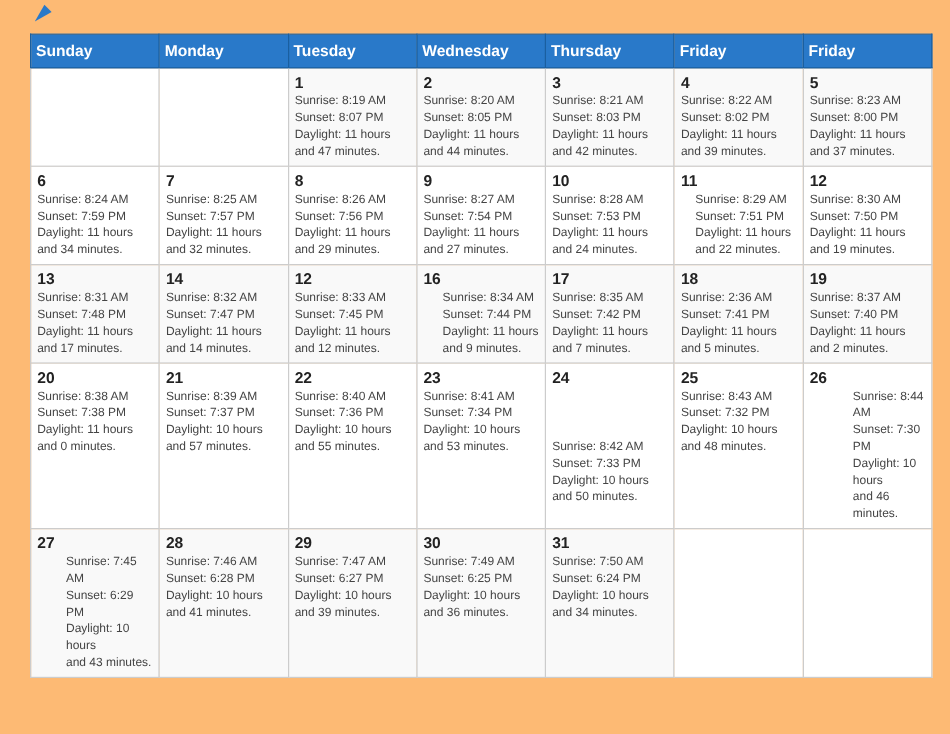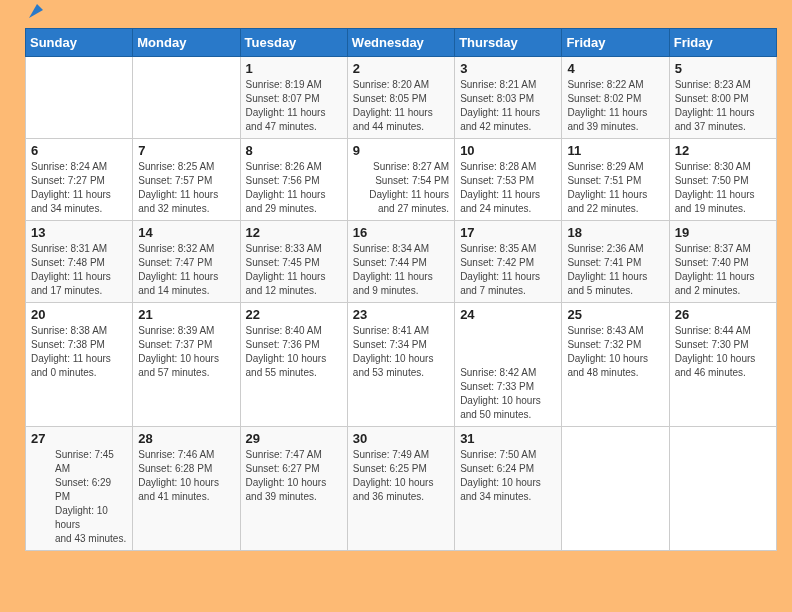--- a/index.html
+++ b/index.html
@@ -177,55 +177,55 @@
             <div class="day-detail" style="white-space: pre-line;">Sunrise: 8:23 AM
 Sunset: 8:00 PM
 Daylight: 11 hours
 and 37 minutes.</div>
           </td>
         </tr>
         <tr>
           <td>
             <span class="day-num">6</span>
             <div class="day-detail" style="white-space: pre-line;">Sunrise: 8:24 AM
-Sunset: 7:27 PM
+Sunset: 7:59 PM
 Daylight: 11 hours
 and 34 minutes.</div>
           </td>
           <td>
             <span class="day-num">7</span>
             <div class="day-detail" style="white-space: pre-line;">Sunrise: 8:25 AM
 Sunset: 7:57 PM
 Daylight: 11 hours
 and 32 minutes.</div>
           </td>
           <td>
             <span class="day-num">8</span>
             <div class="day-detail" style="white-space: pre-line;">Sunrise: 8:26 AM
 Sunset: 7:56 PM
 Daylight: 11 hours
 and 29 minutes.</div>
           </td>
           <td>
             <span class="day-num">9</span>
-            <div class="day-detail" style="white-space: pre-line; text-align: right;">Sunrise: 8:27 AM
+            <div class="day-detail" style="white-space: pre-line;">Sunrise: 8:27 AM
 Sunset: 7:54 PM
 Daylight: 11 hours
 and 27 minutes.</div>
           </td>
           <td>
             <span class="day-num">10</span>
             <div class="day-detail" style="white-space: pre-line;">Sunrise: 8:28 AM
 Sunset: 7:53 PM
 Daylight: 11 hours
 and 24 minutes.</div>
           </td>
           <td>
             <span class="day-num">11</span>
-            <div class="day-detail" style="white-space: pre-line;">Sunrise: 8:29 AM
+            <div class="day-detail" style="white-space: pre-line; margin-left: 12px;">Sunrise: 8:29 AM
 Sunset: 7:51 PM
 Daylight: 11 hours
 and 22 minutes.</div>
           </td>
           <td>
             <span class="day-num">12</span>
             <div class="day-detail" style="white-space: pre-line;">Sunrise: 8:30 AM
 Sunset: 7:50 PM
 Daylight: 11 hours
 and 19 minutes.</div>
@@ -248,21 +248,21 @@
           </td>
           <td>
             <span class="day-num">12</span>
             <div class="day-detail" style="white-space: pre-line;">Sunrise: 8:33 AM
 Sunset: 7:45 PM
 Daylight: 11 hours
 and 12 minutes.</div>
           </td>
           <td>
             <span class="day-num">16</span>
-            <div class="day-detail" style="white-space: pre-line;">Sunrise: 8:34 AM
+            <div class="day-detail" style="white-space: pre-line; margin-left: 16px;">Sunrise: 8:34 AM
 Sunset: 7:44 PM
 Daylight: 11 hours
 and 9 minutes.</div>
           </td>
           <td>
             <span class="day-num">17</span>
             <div class="day-detail" style="white-space: pre-line;">Sunrise: 8:35 AM
 Sunset: 7:42 PM
 Daylight: 11 hours
 and 7 minutes.</div>
@@ -320,21 +320,21 @@
           </td>
           <td>
             <span class="day-num">25</span>
             <div class="day-detail" style="white-space: pre-line;">Sunrise: 8:43 AM
 Sunset: 7:32 PM
 Daylight: 10 hours
 and 48 minutes.</div>
           </td>
           <td>
             <span class="day-num">26</span>
-            <div class="day-detail" style="white-space: pre-line;">Sunrise: 8:44 AM
+            <div class="day-detail" style="white-space: pre-line; margin-left: 36px;">Sunrise: 8:44 AM
 Sunset: 7:30 PM
 Daylight: 10 hours
 and 46 minutes.</div>
           </td>
         </tr>
         <tr>
           <td>
             <span class="day-num">27</span>
             <div class="day-detail" style="white-space: pre-line; margin-left: 24px;">Sunrise: 7:45 AM
 Sunset: 6:29 PM

